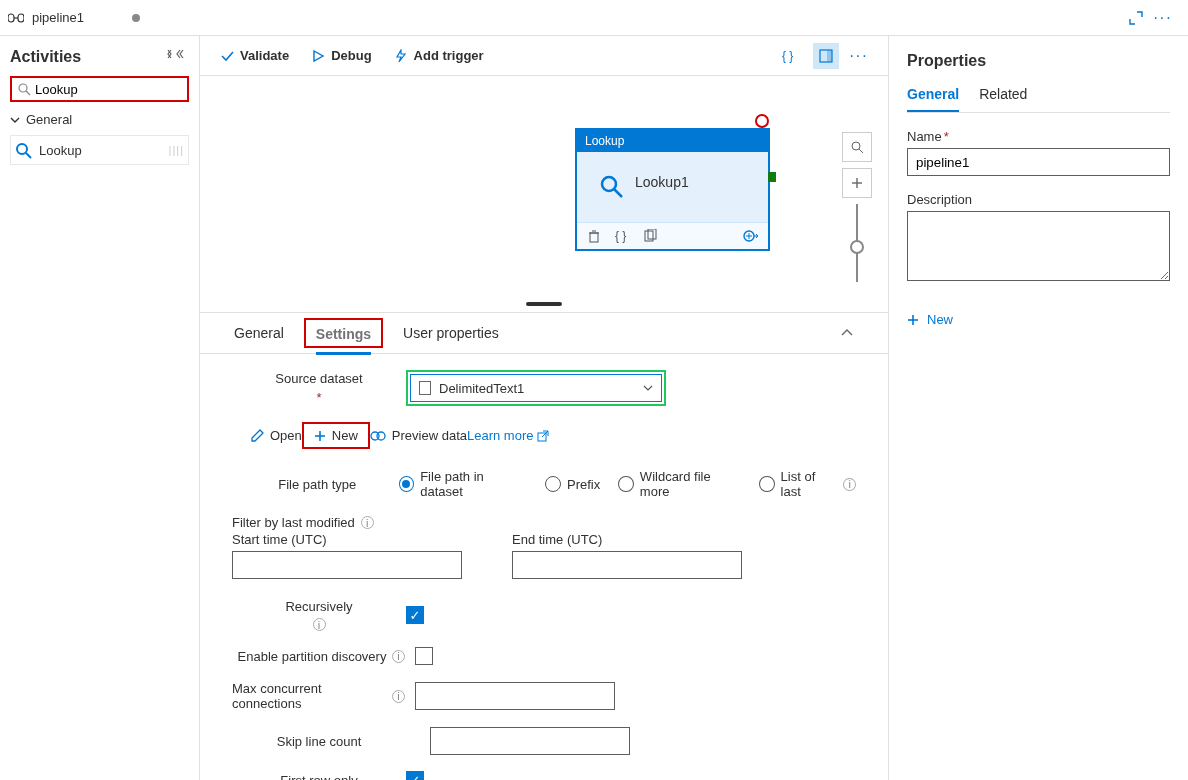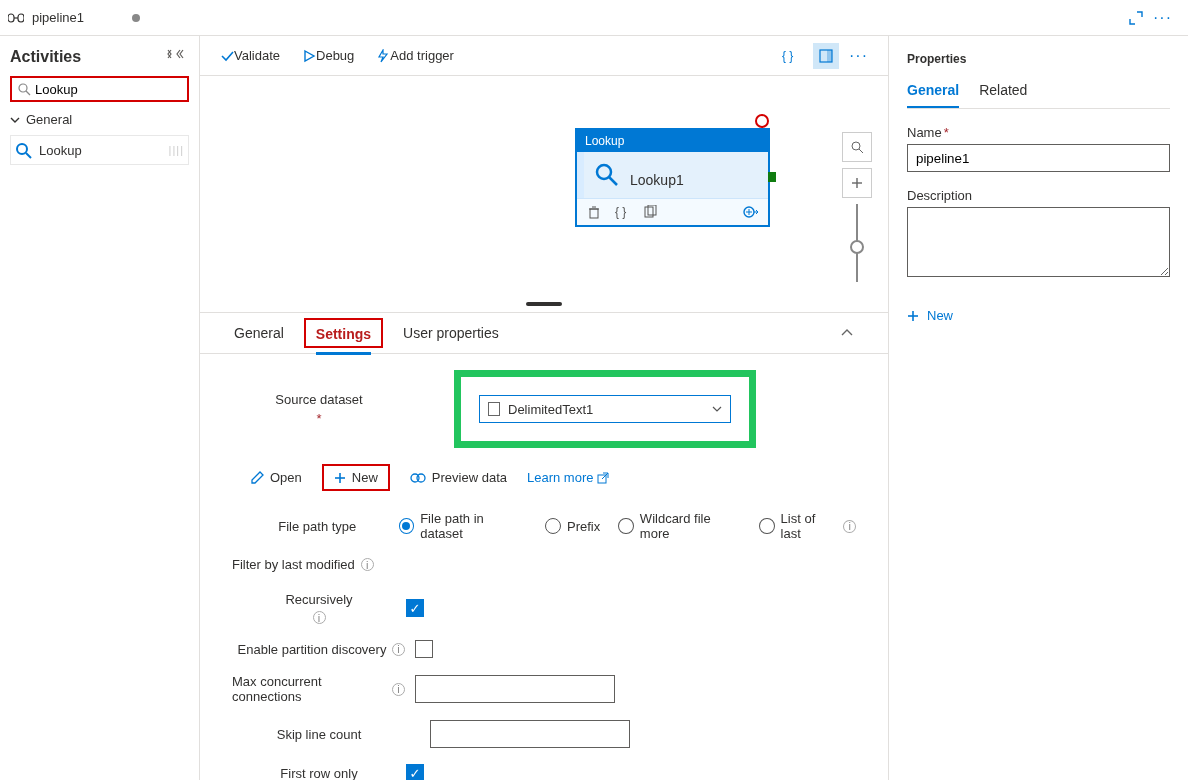--- a/index.html
+++ b/index.html
@@ -27,59 +27,59 @@
   .search-input { border: none; outline: none; font-size: 13px; width: 100%; }
   .category { display: flex; align-items: center; gap: 6px; margin: 8px 0; cursor: pointer; }
   .activity-item { display: flex; align-items: center; gap: 8px; padding: 6px 4px; border: 1px solid #e8e8e8; margin-top: 8px; }
   .activity-icon-bg { width: 16px; height: 16px; }
   .drag-handle { margin-left: auto; color: #ccc; font-size: 11px; letter-spacing: 1px; }
 
   
   .center { flex: 1; display: flex; flex-direction: column; position: relative; }
   .toolbar { height: 40px; border-bottom: 1px solid #e1dfdd; display: flex; align-items: center; padding: 0 20px; gap: 22px; justify-content: space-between; }
   .toolbar-left { display: flex; gap: 22px; align-items: center; }
-  .toolbar-btn { display: flex; align-items: center; color: #323130; cursor: pointer; font-size: 13px; }
+  .toolbar-btn { display: flex; align-items: center; gap: 6px; color: #323130; cursor: pointer; font-size: 13px; font-weight: bold; }
   .toolbar-btn .ticon { color: #0078d4; }
   .toolbar-right { display: flex; align-items: center; gap: 10px; }
   .json-icon-box { width: 26px; height: 26px; display: flex; align-items: center; justify-content: center; }
   .json-icon-box.active { background: #d0e7f8; }
 
   
   .canvas { flex: 1; position: relative; background: #fff; }
   .activity-node { position: absolute; left: 375px; top: 52px; width: 195px; border: 2px solid #0078d4; background: #d8ecff; }
   .node-header { background: #0078d4; color: #fff; font-size: 12px; padding: 4px 8px; }
-  .node-body { display: flex; align-items: flex-end; gap: 10px; padding: 10px; background: #e4f1fc; margin-left: 7px; }
+  .node-body { display: flex; align-items: flex-start; gap: 10px; padding: 22px; background: #e4f1fc; }
   .node-footer { display: flex; align-items: center; gap: 14px; padding: 6px 10px; background: #f4faff; color: #555; border-top: 1px solid #cde5fb; }
   .node-footer .spacer { flex: 1; }
   .green-nub { position: absolute; right: -8px; top: 42px; width: 8px; height: 10px; background: #107c10; }
   .red-circle { position: absolute; width: 14px; height: 14px; border: 2px solid #d30000; border-radius: 50%; left: 555px; top: 38px; }
 
   .zoom-controls { position: absolute; right: 16px; top: 56px; display: flex; flex-direction: column; align-items: center; gap: 0; }
   .zoom-btn { width: 30px; height: 30px; border: 1px solid #ccc; display: flex; align-items: center; justify-content: center; background: #fff; margin-bottom: 6px; }
   .zoom-track { width: 2px; height: 78px; background: #888; position: relative; }
   .zoom-thumb { position: absolute; width: 14px; height: 14px; border: 2px solid #888; border-radius: 50%; background: #fff; left: -6px; top: 36px; }
 
   
   .canvas-divider { position: absolute; left: 50%; transform: translateX(-50%); top: 226px; width: 36px; height: 4px; background: #323130; border-radius: 2px; }
   .config-tabs { position: absolute; top: 236px; left: 0; right: 0; border-top: 1px solid #e1dfdd; border-bottom: 1px solid #e1dfdd; display: flex; align-items: center; padding: 0 34px; height: 42px; gap: 20px; }
   .config-tab { font-size: 14px; padding: 10px 0; cursor: pointer; }
-  .config-tab.current { color: #b91c1c; border-bottom: 3px solid #0078d4; font-weight: 600; }
+  .config-tab.current { color: #737373; border-bottom: 3px solid #0078d4; font-weight: 600; }
   .highlight-box { border: 2px solid #d30000; padding: 6px 10px 4px; }
   .collapse-arrow { margin-left: auto; color: #666; }
 
   .config-body { position: absolute; top: 278px; left: 0; right: 0; bottom: 0; padding: 16px 32px; overflow: auto; }
   .form-row { display: flex; align-items: center; margin-bottom: 16px; }
   .form-label { width: 174px; font-size: 13px; display: flex; align-items: center; gap: 4px; flex-direction: column; }
   .req { color: #a4262c; }
   .info-icon { font-size: 11px; color: #888; border: 1px solid #aaa; border-radius: 50%; width: 13px; height: 13px; display: inline-flex; align-items: center; justify-content: center; }
-  .dropdown-hl { border: 7px solid #22c55e; padding: 18px; margin-left: 48px; }
+  .dropdown-hl { border: 2px solid #22c55e; padding: 2px; }
   .dropdown { border: 1px solid #0078d4; height: 28px; width: 252px; display: flex; align-items: center; padding: 0 8px; justify-content: space-between; }
   .dropdown-left { display: flex; align-items: center; gap: 8px; }
   .file-icon { width: 12px; height: 14px; border: 1px solid #666; }
-  .inline-actions { display: flex; align-items: center; gap: 20px; margin-left: 18px; margin-bottom: 20px; }
+  .inline-actions { display: flex; align-items: center; margin-left: 18px; margin-bottom: 20px; }
   .inline-btn { display: flex; align-items: center; gap: 6px; cursor: pointer; color: #323130; }
   .inline-btn .blue { color: #0078d4; }
   .new-hl { border: 2px solid #d30000; padding: 4px 10px; }
   .learn-more { color: #0078d4; display: flex; align-items: center; gap: 4px; }
 
   .radios { display: flex; align-items: center; gap: 18px; margin-left: -4px; }
   .radio { display: flex; align-items: center; gap: 6px; }
   .radio-circle { width: 16px; height: 16px; border: 1px solid #555; border-radius: 50%; display: flex; align-items: center; justify-content: center; }
   .radio-circle.checked { border-color: #0078d4; }
   .radio-dot { width: 8px; height: 8px; border-radius: 50%; background: #0078d4; }
@@ -88,21 +88,21 @@
   .dual-col { display: flex; gap: 50px; }
   .col { display: flex; flex-direction: column; gap: 4px; }
   .text-input { border: 1px solid #605e5c; height: 28px; width: 230px; padding: 0 6px; }
   .text-input.med { width: 200px; }
 
   .checkbox { width: 18px; height: 18px; border: 1px solid #605e5c; display: flex; align-items: center; justify-content: center; }
   .checkbox.checked { background: #0078d4; border-color: #0078d4; color: #fff; font-size: 13px; }
 
   
   .properties { width: 300px; border-left: 1px solid #e1dfdd; padding: 16px 18px; }
-  .prop-title { font-size: 12px; font-weight: 600; margin-bottom: 16px; }
+  .prop-title { font-size: 16px; font-weight: 600; margin-bottom: 16px; }
   .prop-tabs { display: flex; gap: 20px; border-bottom: 1px solid #e1dfdd; margin-bottom: 16px; }
   .prop-tab { padding-bottom: 8px; font-size: 14px; cursor: pointer; }
   .prop-tab.active { color: #0078d4; border-bottom: 2px solid #0078d4; font-weight: 600; }
   .field-label { font-size: 13px; margin-bottom: 4px; display: flex; gap: 2px; }
   .name-input { border: 1px solid #605e5c; height: 28px; width: 100%; padding: 0 8px; margin-bottom: 16px; }
   .desc-area { border: 1px solid #605e5c; height: 70px; width: 100%; resize: both; margin-bottom: 20px; }
   .new-annotation { display: flex; align-items: center; gap: 8px; color: #0078d4; cursor: pointer; margin-top: 8px; }
 
   svg { display: block; }
 </style>
@@ -370,20 +370,30 @@
                 <span class="info-icon">i</span>
               </label>
           </div>
         </div>
 
         <div class="sub-row">
           <div style="display:flex; align-items:center; gap:6px;">
               <span>Filter by last modified</span>
               <span class="info-icon">i</span>
             </div>
+          <div class="dual-col" style="margin-top:2px;">
+            <div class="col">
+              <span>Start time (UTC)</span>
+              <input class="text-input" style="">
+            </div>
+            <div class="col">
+              <span>End time (UTC)</span>
+              <input class="text-input" style="">
+            </div>
+          </div>
         </div>
 
         <div class="form-row" style="margin-top:20px;">
           <span class="form-label">
               <span>Recursively</span> 
               <span class="info-icon">i</span>
             </span>
           <span class="checkbox checked">✓</span>
         </div>
 

